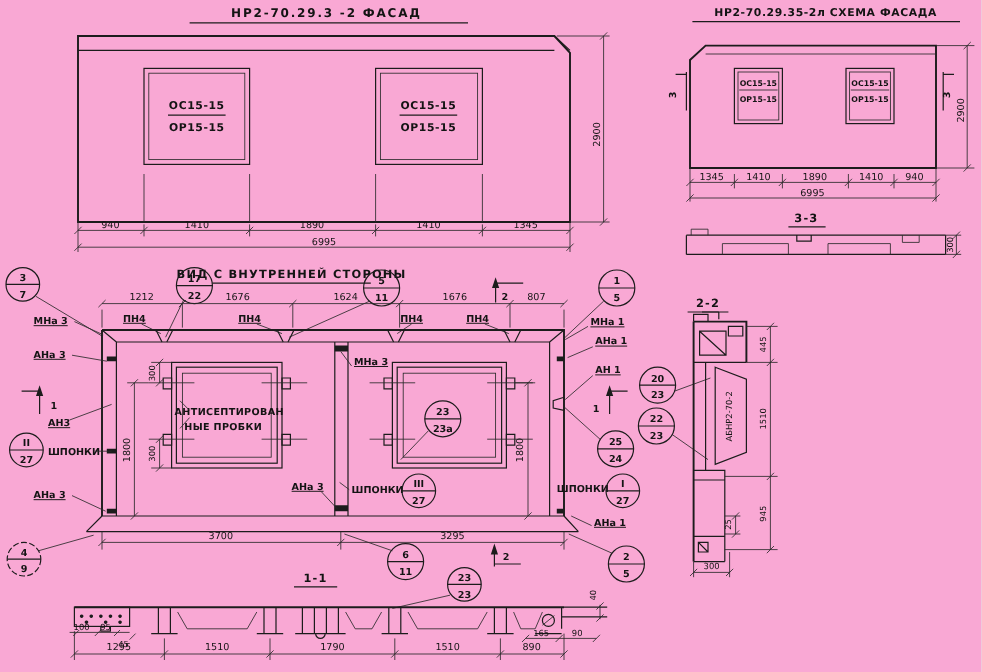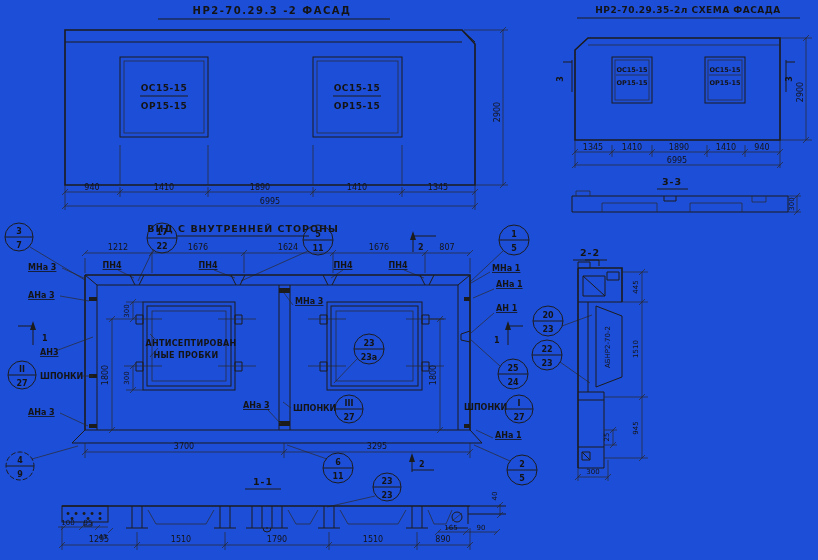--- a/index.html
+++ b/index.html
@@ -1,16 +1,16 @@
 <!DOCTYPE html>
 <html><head>
 <meta charset="utf-8">
 <style>
   html,body{margin:0;padding:0;background:#e9e7e2;}
-  .sheet{width:818px;height:560px;background:#1d4ed8;position:relative;overflow:hidden;}
+  .sheet{width:818px;height:560px;background:#f9a8d4;position:relative;overflow:hidden;}
   svg{display:block;}
   .lk{stroke:#1c1c1c;stroke-width:1.6;fill:none;}
   .ln{stroke:#1c1c1c;stroke-width:1;fill:none;}
   .lt{stroke:#2a2a2a;stroke-width:.7;fill:none;}
   .blk{fill:#1c1c1c;stroke:none;}
   text{fill:#141414;font-family:"DejaVu Sans",sans-serif;}
   .mid{text-anchor:middle;}
   .t-title{font-size:10px;font-weight:bold;letter-spacing:1.5px;}
   .t-sub{font-size:9px;font-weight:bold;letter-spacing:.5px;}
   .t-sec{font-size:9.5px;font-weight:bold;letter-spacing:1px;}

